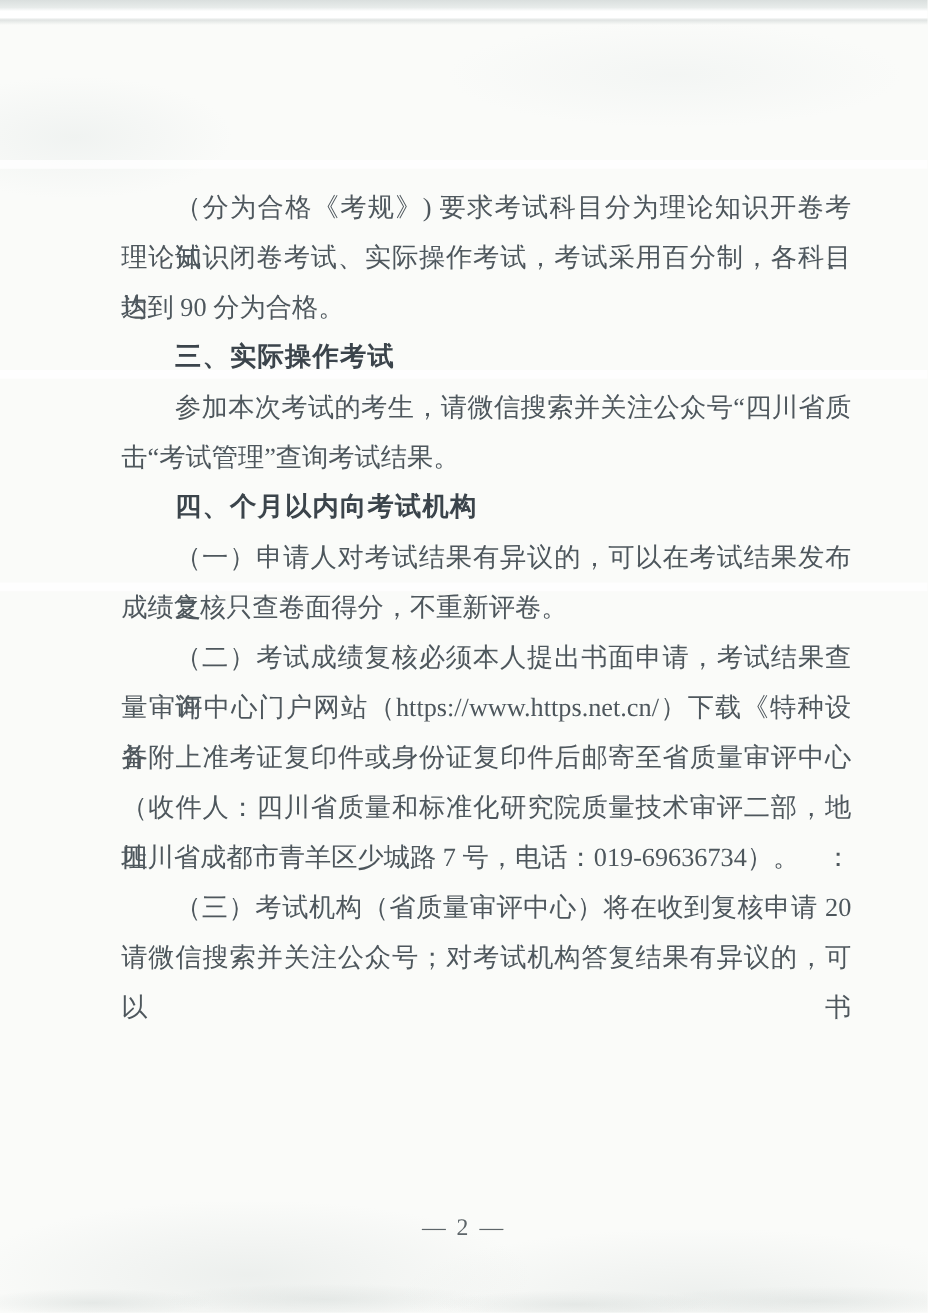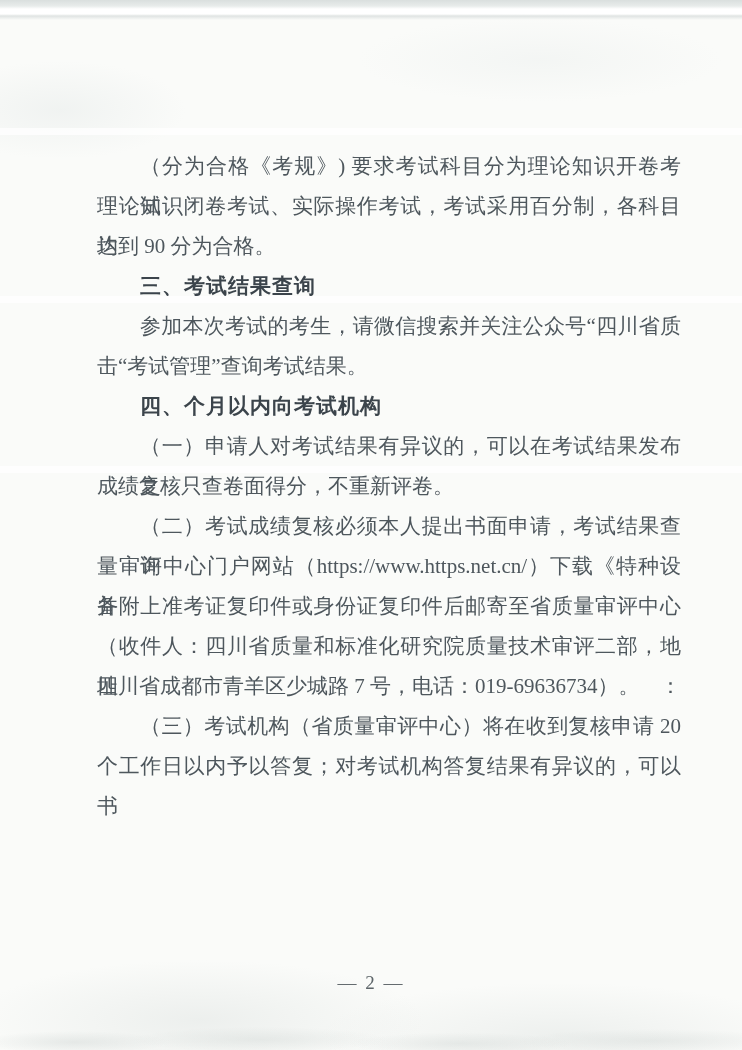--- a/index.html
+++ b/index.html
@@ -95,30 +95,30 @@
 
 <div class="scan-top-edge"></div>
 <div class="scan-streak streak-2"></div>
 <div class="scan-streak streak-1"></div>
 <div class="scan-streak streak-3"></div>
 
 <div class="content">
   <div class="line indent fill">（分为合格《考规》) 要求考试科目分为理论知识开卷考试、</div>
   <div class="line fill">理论知识闭卷考试、实际操作考试，考试采用百分制，各科目均</div>
   <div class="line">达到 90 分为合格。</div>
-  <div class="line indent heading">三、考试结果查询</div>
+  <div class="line indent heading">三、实际操作考试</div>
   <div class="line indent fill">参加本次考试的考生，请微信搜索并关注公众号“四川省质</div>
   <div class="line">击“考试管理”查询考试结果。</div>
   <div class="line indent heading">四、个月以内向考试机构</div>
   <div class="line indent fill">（一）申请人对考试结果有异议的，可以在考试结果发布之</div>
   <div class="line">成绩复核只查卷面得分，不重新评卷。</div>
   <div class="line indent fill">（二）考试成绩复核必须本人提出书面申请，考试结果查询</div>
   <div class="line fill">量审评中心门户网站（https://www.https.net.cn/）下载《特种设备</div>
   <div class="line fill">并附上准考证复印件或身份证复印件后邮寄至省质量审评中心</div>
   <div class="line fill">（收件人：四川省质量和标准化研究院质量技术审评二部，地址：</div>
   <div class="line">四川省成都市青羊区少城路 7 号，电话：019-69636734）。</div>
   <div class="line indent fill">（三）考试机构（省质量审评中心）将在收到复核申请 20</div>
-  <div class="line fill">个工作日以内予以答复；对考试机构答复结果有异议的，可以书</div>
+  <div class="line fill">请微信搜索并关注公众号；对考试机构答复结果有异议的，可以书</div>
 </div>
 
 <div class="footer">— 2 —</div>
 
 <div class="scan-bottom-edge"></div>
 
 </body></html>

